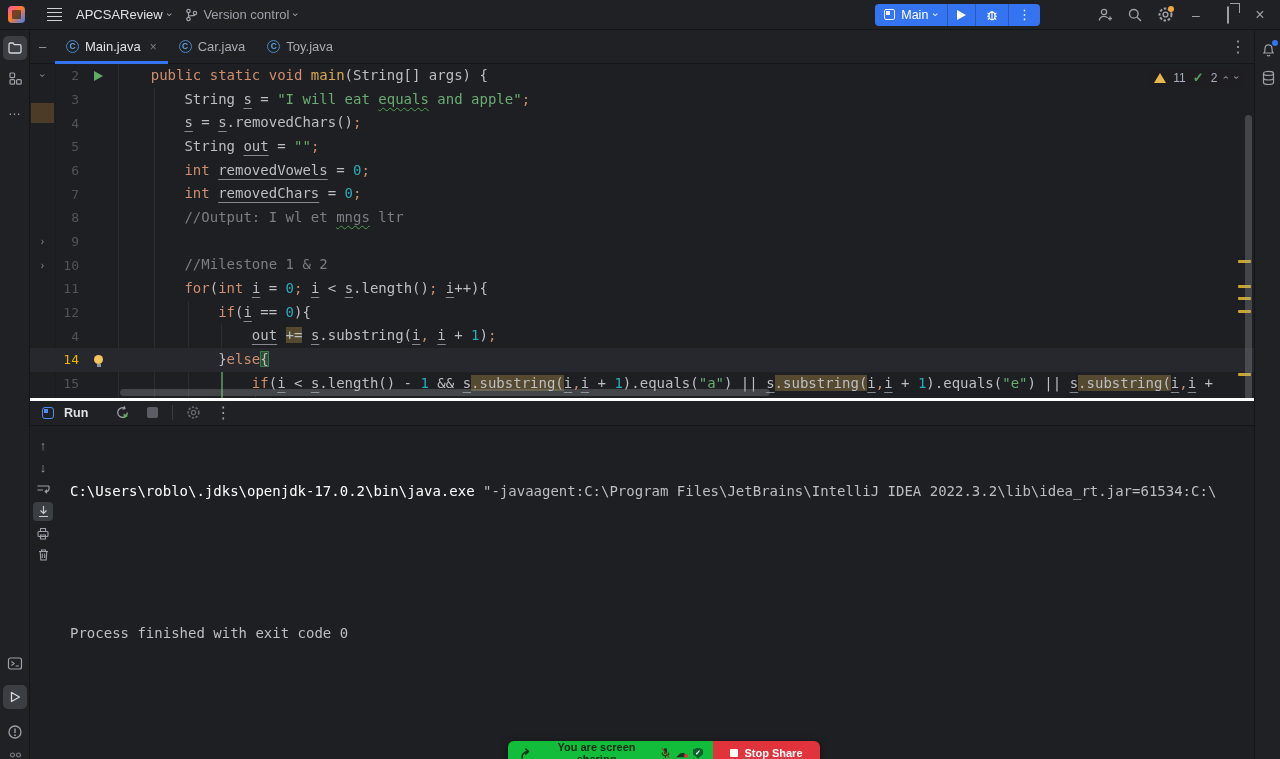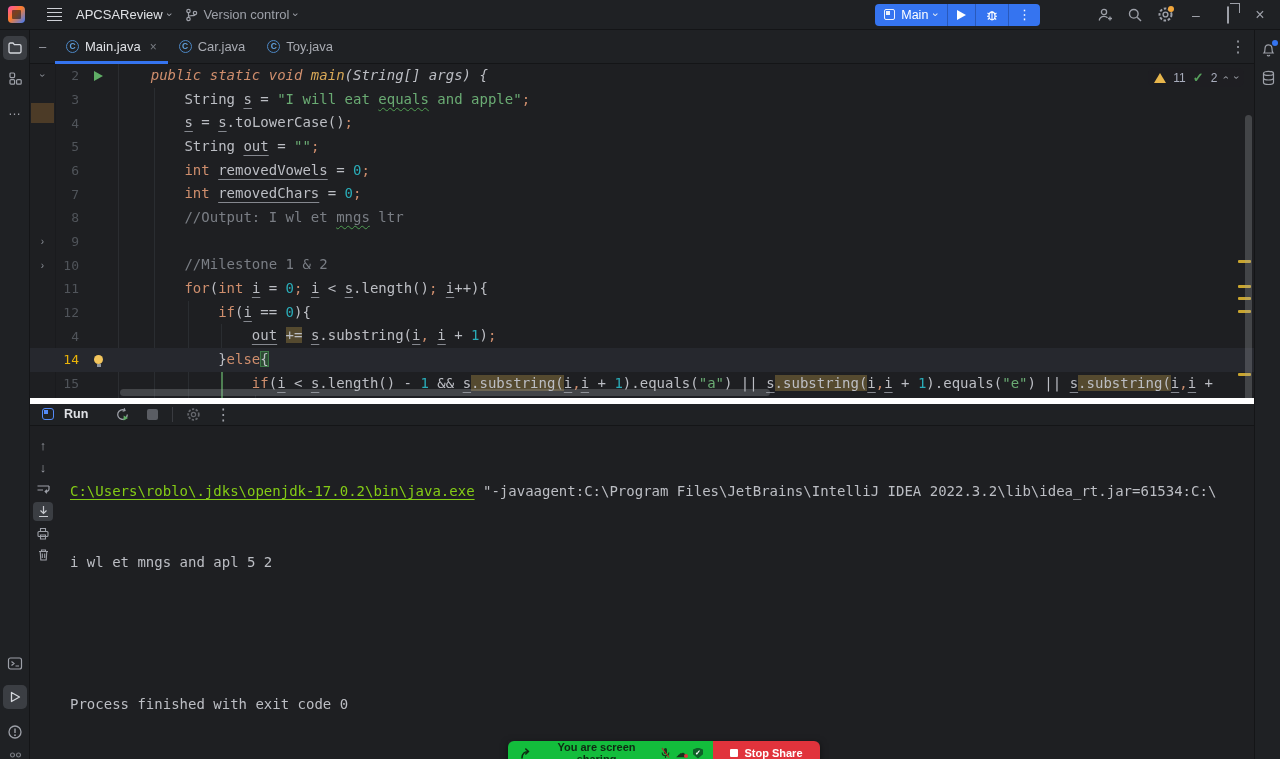--- a/index.html
+++ b/index.html
@@ -92,36 +92,36 @@
   .warn-tri { width:0; height:0; border-left:6px solid transparent; border-right:6px solid transparent; border-bottom:10px solid #E8B64C; }
   .typo-ck { color:#57A05C; font-weight:bold; font-size:13px; }
   .insp-chv { font-size:10px; color:#9DA0A8; display:inline-block; }
   .insp-chv.up { transform:rotate(-90deg); }
   .insp-chv.dn { transform:rotate(90deg); }
   .vscroll { position:absolute; right:2px; top:51px; width:7px; height:295px; background:rgba(164,168,172,.28); border-radius:4px; cursor:pointer; }
   .hscroll { position:absolute; left:90px; bottom:2px; width:650px; height:7px; background:rgba(164,168,172,.28); border-radius:4px; cursor:pointer; }
   .emark { position:absolute; right:3px; width:13px; height:3px; background:#C9A52E; border-radius:1px; }
 
   
-  .runheader { height:28px; background:#1F2124; border-top:6px solid #ffffff; border-bottom:1px solid #141517;
+  .runheader { height:28px; background:#1F2124; border-top:3px solid #ffffff; border-bottom:1px solid #141517;
     display:flex; align-items:center; padding-left:12px; gap:10px;text-align:center; }
   .rh-cfgicon { width:12px; height:12px; border:1.5px solid #548AF7; border-radius:3px; position:relative; }
   .rh-cfgicon::after { content:""; position:absolute; left:1px; top:1px; width:4px; height:4px; background:#548AF7; }
   .rh-title { font-size:12.5px; font-weight:bold; color:#DFE1E5; margin-right:14px; }
   .rh-icon { width:20px; height:20px; display:grid; place-items:center; color:#9DA0A8; cursor:pointer; }
   .rh-stop { width:11px; height:11px; background:#5A5D63; border-radius:2px; }
   .rh-sep { width:1px; height:15px; background:#393B40; }
 
   .console { flex:1; position:relative; background:#1E1F22; }
   .cgutter { position:absolute; left:0; top:10px; width:26px; display:flex; flex-direction:column; align-items:center; gap:3px; }
   .cg-icon { width:20px; height:19px; display:grid; place-items:center; color:#9DA0A8; font-size:13px; border-radius:4px; cursor:pointer; }
   .cg-icon.sel { background:#3B3E43; }
   .ctext { position:absolute; left:40px; top:7px; font-family:"DejaVu Sans Mono", monospace; font-size:14px;
     color:#BCBEC4; line-height:23.7px; white-space:pre; }
-  .clink { color:#84cc16; text-decoration:underline; text-underline-offset:3px; cursor:pointer; }
+  .clink { color:#ffffff; text-underline-offset:3px; cursor:pointer; }
 
   
   .zbanner { position:absolute; left:508px; top:741px; height:24px; display:flex; font-size:11px; font-weight:bold;
     box-shadow:0 2px 6px rgba(0,0,0,.5); z-index:50; }
   .zb-green { background:#13BD3C; color:#0E2A12; display:flex; align-items:center; gap:8px;
     padding:0 10px 0 12px; border-radius:6px 0 0 0; width:205px; }
   .zb-text { flex:1; text-align:center; }
   .zb-icons { display:flex; align-items:center; gap:6px; }
   .zb-cloud { color:#15351B; font-size:11px; position:relative; line-height:1; }
   .zb-cloud::after { content:""; position:absolute; right:-1px; bottom:1px; width:4px; height:4px; border-radius:50%; background:#E1333C; }
@@ -279,33 +279,33 @@
 
       <div id="code-rows">
           <div class="row">
             <span class="fold">
               <span class="chvf down">›</span>
             </span>
             <span class="ln">2</span>
             <span class="ico">
               <span class="runarrow"></span>
             </span>
-            <span class="code" style="padding-left: 4ch; font-style: italic;"><span class="tk kw">public static void </span><span class="tk fn">main</span><span class="tk d">(String[] args) {</span></span>
+            <span class="code" style="padding-left: 4ch;"><span class="tk kw">public static void </span><span class="tk fn">main</span><span class="tk d">(String[] args) {</span></span>
           </div>
           <div class="row">
             <span class="fold"></span>
             <span class="ln">3</span>
             <span class="ico"></span>
             <span class="code" style="padding-left: 8ch;"><span class="tk d">String </span><span class="tk var">s</span><span class="tk d"> = </span><span class="tk str">"I will eat </span><span class="tk str typo">equals</span><span class="tk str"> and apple"</span><span class="tk pun">;</span></span>
           </div>
           <div class="row">
             <span class="fold"></span>
             <span class="ln">4</span>
             <span class="ico"></span>
-            <span class="code" style="padding-left: 8ch;"><span class="tk var">s</span><span class="tk d"> = </span><span class="tk var">s</span><span class="tk d">.toLowerCase()</span><span class="tk pun">;</span></span>
+            <span class="code" style="padding-left: 8ch;"><span class="tk var">s</span><span class="tk d"> = </span><span class="tk var">s</span><span class="tk d">.removedChars()</span><span class="tk pun">;</span></span>
           </div>
           <div class="row">
             <span class="fold"></span>
             <span class="ln">5</span>
             <span class="ico"></span>
             <span class="code" style="padding-left: 8ch;"><span class="tk d">String </span><span class="tk var">out</span><span class="tk d"> = </span><span class="tk str">""</span><span class="tk pun">;</span></span>
           </div>
           <div class="row">
             <span class="fold"></span>
             <span class="ln">6</span>
@@ -446,21 +446,20 @@
           </svg>
         </div>
         <div class="cg-icon">
           <svg width="13" height="14" viewBox="0 0 13 14">
             <path d="M2 3.5 H11 M4.5 3.5 V2 H8.5 V3.5 M3.2 3.5 L3.8 12 H9.2 L9.8 3.5 M5.3 5.5 V10 M7.7 5.5 V10" fill="none" stroke="#9DA0A8" stroke-width="1.1"></path>
           </svg>
         </div>
       </div>
       <div class="ctext">
         <div><span class="clink">C:\Users\roblo\.jdks\openjdk-17.0.2\bin\java.exe</span><span> "-javaagent:C:\Program Files\JetBrains\IntelliJ IDEA 2022.3.2\lib\idea_rt.jar=61534:C:\</span></div>
-        <div>i wl et mngs and apl 5 2</div>
         <div>&nbsp;</div>
         <div>Process finished with exit code 0</div>
       </div>
     </div>
   </div>
 
   <div class="stripe right">
     <div class="st-icon" style="top:8px">
       <svg width="15" height="15" viewBox="0 0 15 15">
         <path d="M7.5 1.8 C5 1.8 4 3.8 4 5.8 C4 8.8 3 10 3 10 H12 C12 10 11 8.8 11 5.8 C11 3.8 10 1.8 7.5 1.8 Z" fill="none" stroke="#9DA0A8" stroke-width="1.2"></path>

